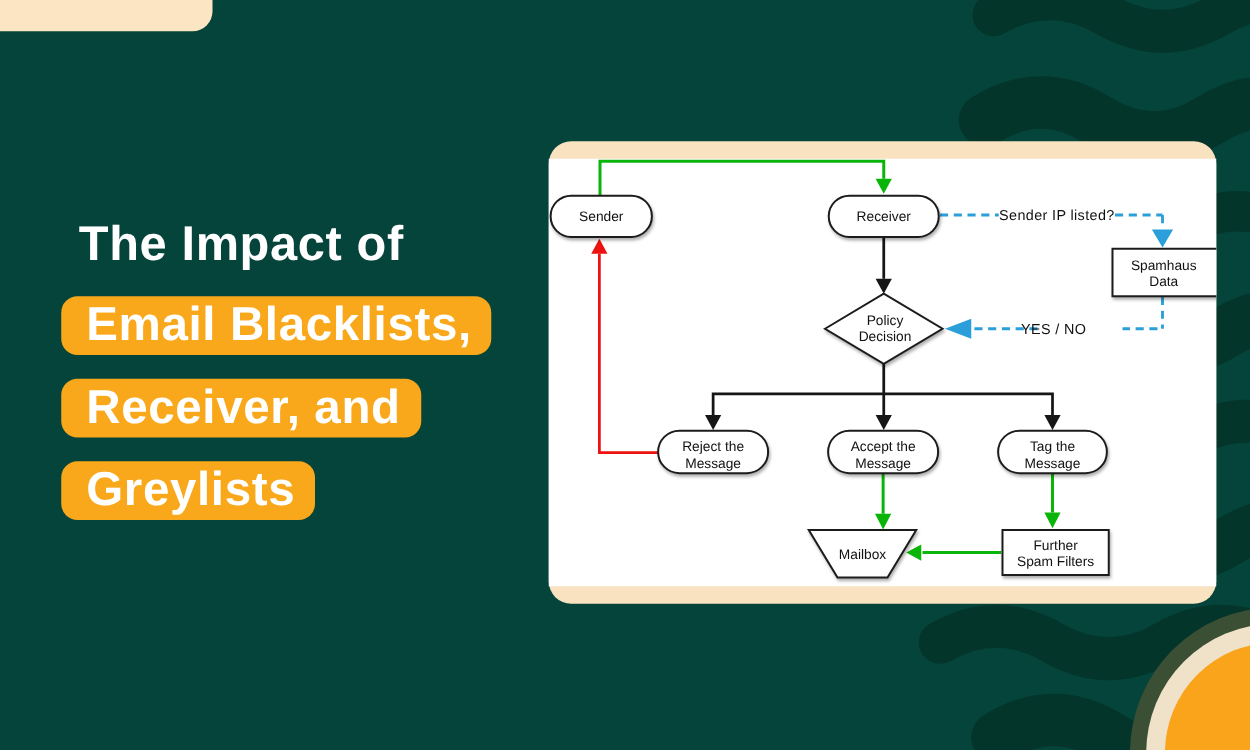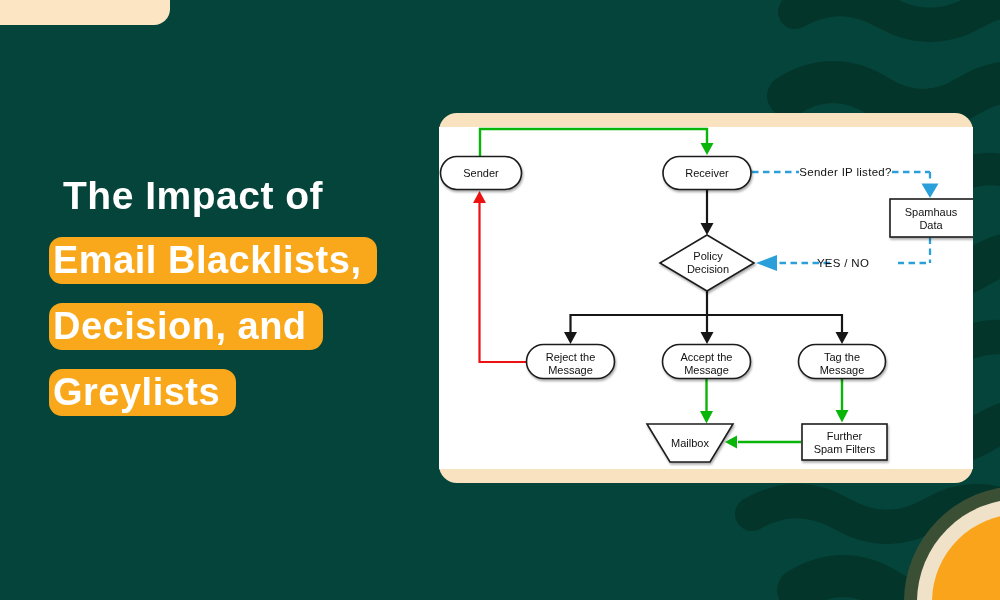--- a/index.html
+++ b/index.html
@@ -19,21 +19,21 @@
 
   
   .title-block{position:absolute;left:49px;top:176px;z-index:2;display:flex;flex-direction:column;align-items:flex-start;}
   .title-block h1{
     margin:0 0 21px 14px;color:#ffffff;font-weight:bold;
     font-size:39px;line-height:40px;letter-spacing:0.5px;
   }
   .hl{
     display:inline-block;background:#FAA81B;color:#ffffff;font-weight:bold;
     font-size:38px;line-height:40px;letter-spacing:0.5px;
-    padding:3px 16px 4px 4px;border-radius:13px;margin-bottom:19px;
+    padding:3px 16px 4px 20px;border-radius:13px;margin-bottom:19px;
   }
 
   
   .card{
     position:absolute;left:439px;top:113px;width:534px;height:370px;
     background:#F8E2C0;border-radius:18px;z-index:2;
   }
   .card-inner{
     position:absolute;left:0;top:14px;width:534px;height:342px;background:#ffffff;
   }
@@ -74,21 +74,21 @@
       <circle cx="1020" cy="602" r="88" fill="#FAA41C"></circle>
       <circle cx="1042" cy="648" r="55" fill="none" stroke="#FCBE45" stroke-width="7"></circle>
     </g>
   </svg>
 
   <div class="corner-tab"></div>
 
   <div class="title-block">
     <h1>The Impact of</h1>
     <div class="hl">Email Blacklists,</div>
-    <div class="hl">Decision, and</div>
+    <div class="hl">Receiver, and</div>
     <div class="hl">Greylists</div>
   </div>
 
   <div class="card">
     <div class="card-inner">
       <svg width="534" height="342" viewBox="0 0 534 342">
 
         <g>
 
           <path class="edge-green" d="M41,29 V2 H268 V16"></path>

